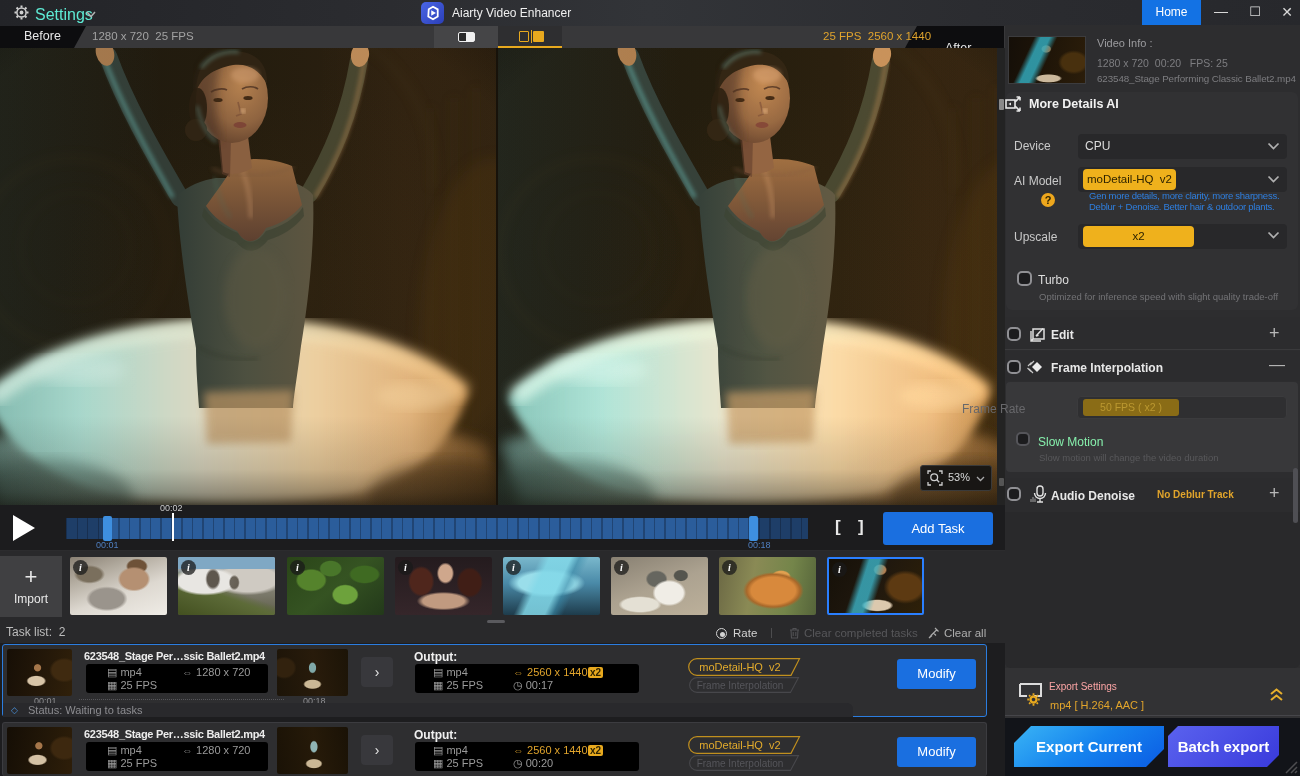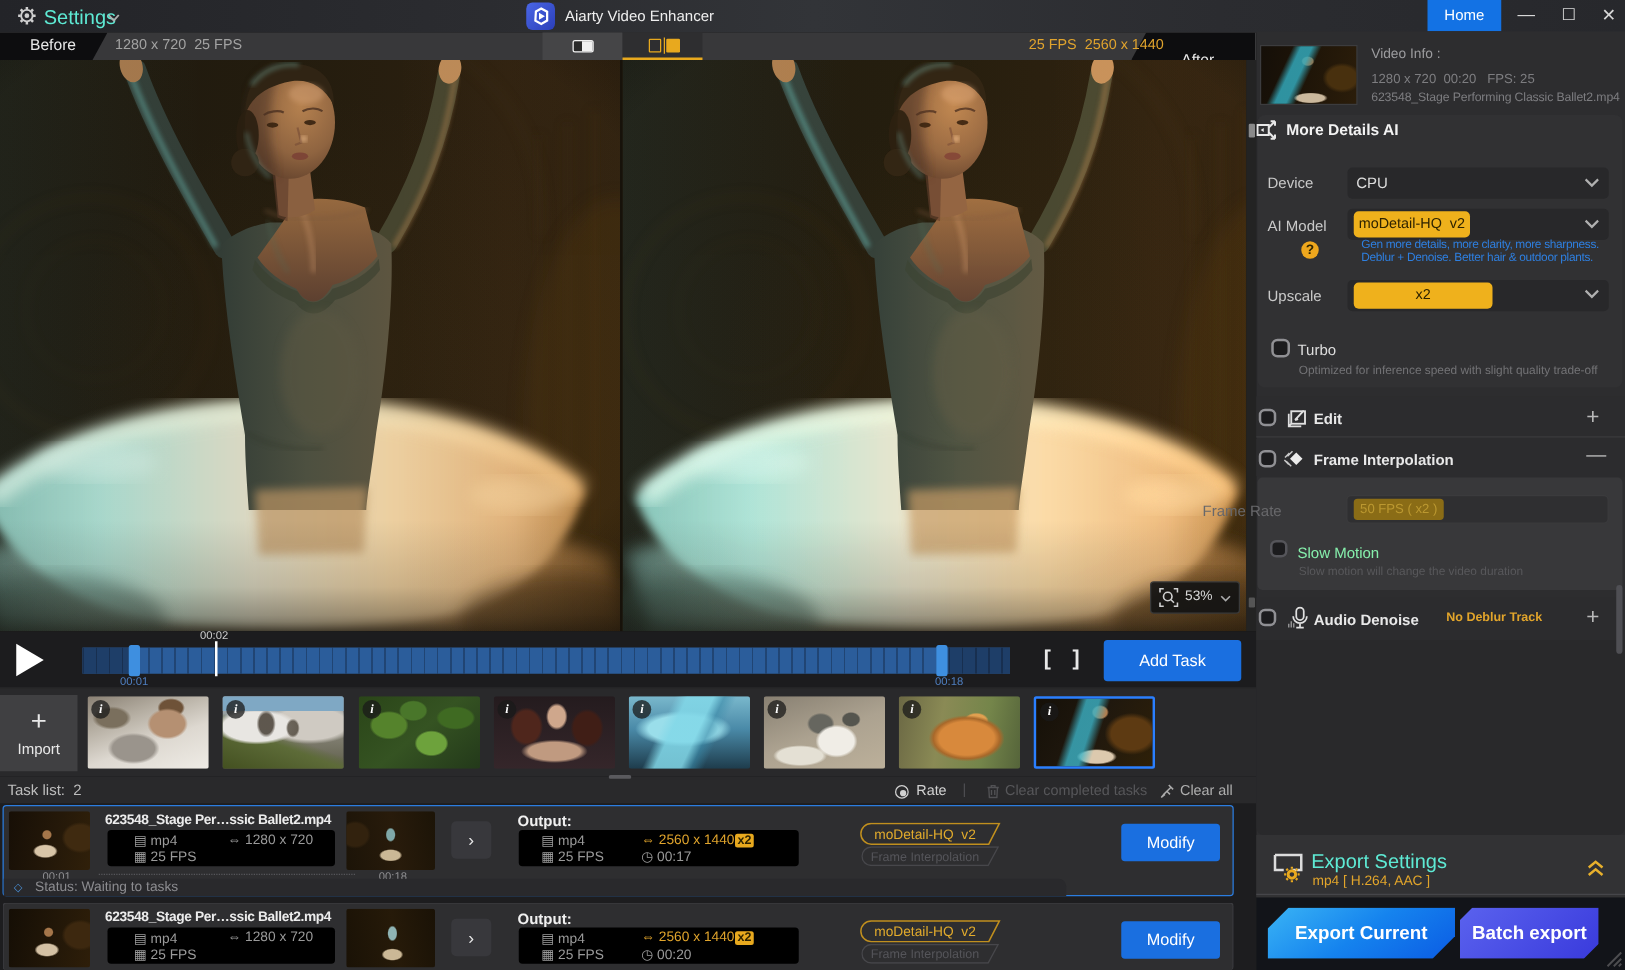--- a/index.html
+++ b/index.html
@@ -538,21 +538,21 @@
 <div class="cbox" style="left:1007px;top:360px;width:14px;height:14px"></div>
 <svg class="abs" style="left:1026px;top:358px" width="21" height="18" viewBox="0 0 21 18">
  <path d="M6 9 L11 4 L16 9 L11 14 Z" fill="#ececec"></path>
  <path d="M8 3 L4 7 M7 15 L3 11 M5.5 4.5 L2 8 M5 13.5 L1.5 10" stroke="#c8c8c8" stroke-width="1.2"></path>
 </svg>
 <div class="abs" style="left:1051px;top:361px;color:#e8e8e8;font-size:12px;font-weight:700">Frame Interpolation</div>
 <div class="abs" style="left:1269px;top:356px;color:#b8b8b8;font-size:16px">—</div>
 <div class="abs" id="fipanel"></div>
 <div class="abs" style="left:962px;top:402px;color:#68686b;font-size:12px">Frame Rate</div>
 <div class="abs" style="left:1077px;top:396px;width:210px;height:23px;background:#2f2f31;border:1px solid #3b3b3d;border-radius:4px"></div>
-<div class="abs" style="left:1083px;top:399px;width:72px;height:17px;background:#8a6c16;border-radius:3px;color:#bb9830;font-size:10.5px;text-align:center;line-height:17px">50 FPS ( x2 )</div>
+<div class="abs" style="left:1083px;top:399px;width:96px;height:17px;background:#8a6c16;border-radius:3px;color:#bb9830;font-size:10.5px;text-align:center;line-height:17px">50 FPS ( x2 )</div>
 <div class="cbox" style="left:1016px;top:432px;width:14px;height:14px;border-color:#55555a"></div>
 <div class="abs" style="left:1038px;top:435px;color:#86efac;font-size:12px">Slow Motion</div>
 <div class="abs" style="left:1039px;top:452px;color:#58585b;font-size:9.5px;white-space:nowrap">Slow motion will change the video duration</div>
 
 <div class="abs" style="left:1005px;top:478px;width:295px;height:34px;background:#2c2c2e"></div>
 <div class="cbox" style="left:1007px;top:487px;width:14px;height:14px"></div>
 <svg class="abs" style="left:1030px;top:485px" width="18" height="20" viewBox="0 0 18 20">
  <rect x="7" y="1" width="6" height="10" rx="3" fill="none" stroke="#e0e0e0" stroke-width="1.4"></rect>
  <path d="M4.5 8 A5.5 5.5 0 0 0 15.5 8 M10 13.5 L10 16.5 M7 17 L13 17" stroke="#e0e0e0" stroke-width="1.4" fill="none"></path>
  <path d="M1 14 L1 17 M3 12 L3 17 M5 13.5 L5 17" stroke="#9a9a9a" stroke-width="1.1"></path>
@@ -567,21 +567,21 @@
 <div class="abs" id="expbar"></div>
 <svg class="abs" style="left:1017px;top:681px" width="27" height="26" viewBox="0 0 27 26">
 <path d="M3 3 L24 3 L24 15 L17 15 M3 3 L3 15 L10 15" stroke="#dcdcdc" stroke-width="2" fill="none"></path>
 <g transform="translate(16.5,18.5)">
 <circle r="3" fill="none" stroke="#e8a91e" stroke-width="2.4"></circle>
 <g stroke="#e8a91e" stroke-width="1.8">
         <path d="M0 -4.6 L0 -6.2 M0 4.6 L0 6.2 M-4.6 0 L-6.2 0 M4.6 0 L6.2 0 M-3.2 -3.2 L-4.4 -4.4 M3.2 3.2 L4.4 4.4 M3.2 -3.2 L4.4 -4.4 M-3.2 3.2 L-4.4 4.4"></path>
       </g>
 </g>
 </svg>
-<div class="abs" style="left:1049px;top:681px;color:#5eead4;font-size:16px">Export Settings</div>
+<div class="abs" style="left:1049px;top:681px;color:#fca5a5;font-size:10px">Export Settings</div>
 <div class="abs" style="left:1050px;top:699px;color:#e2a52b;font-size:11px">mp4 [ H.264, AAC ]</div>
 <svg class="abs" style="left:1269px;top:687px" width="15" height="16" viewBox="0 0 15 16">
     <path d="M2 7 L7.5 2.5 L13 7 M2 13 L7.5 8.5 L13 13" stroke="#e8b02c" stroke-width="2" fill="none"></path>
   </svg>
 <div class="abs" style="left:1005px;top:715px;width:295px;height:1px;background:#46464a"></div>
 
 <div class="abs" id="btnbar"></div>
 <div class="abs" id="expcur">Export Current</div>
 <div class="abs" id="batchex">Batch export</div>
 <svg class="abs" style="left:1283px;top:760px" width="15" height="14" viewBox="0 0 15 14">

